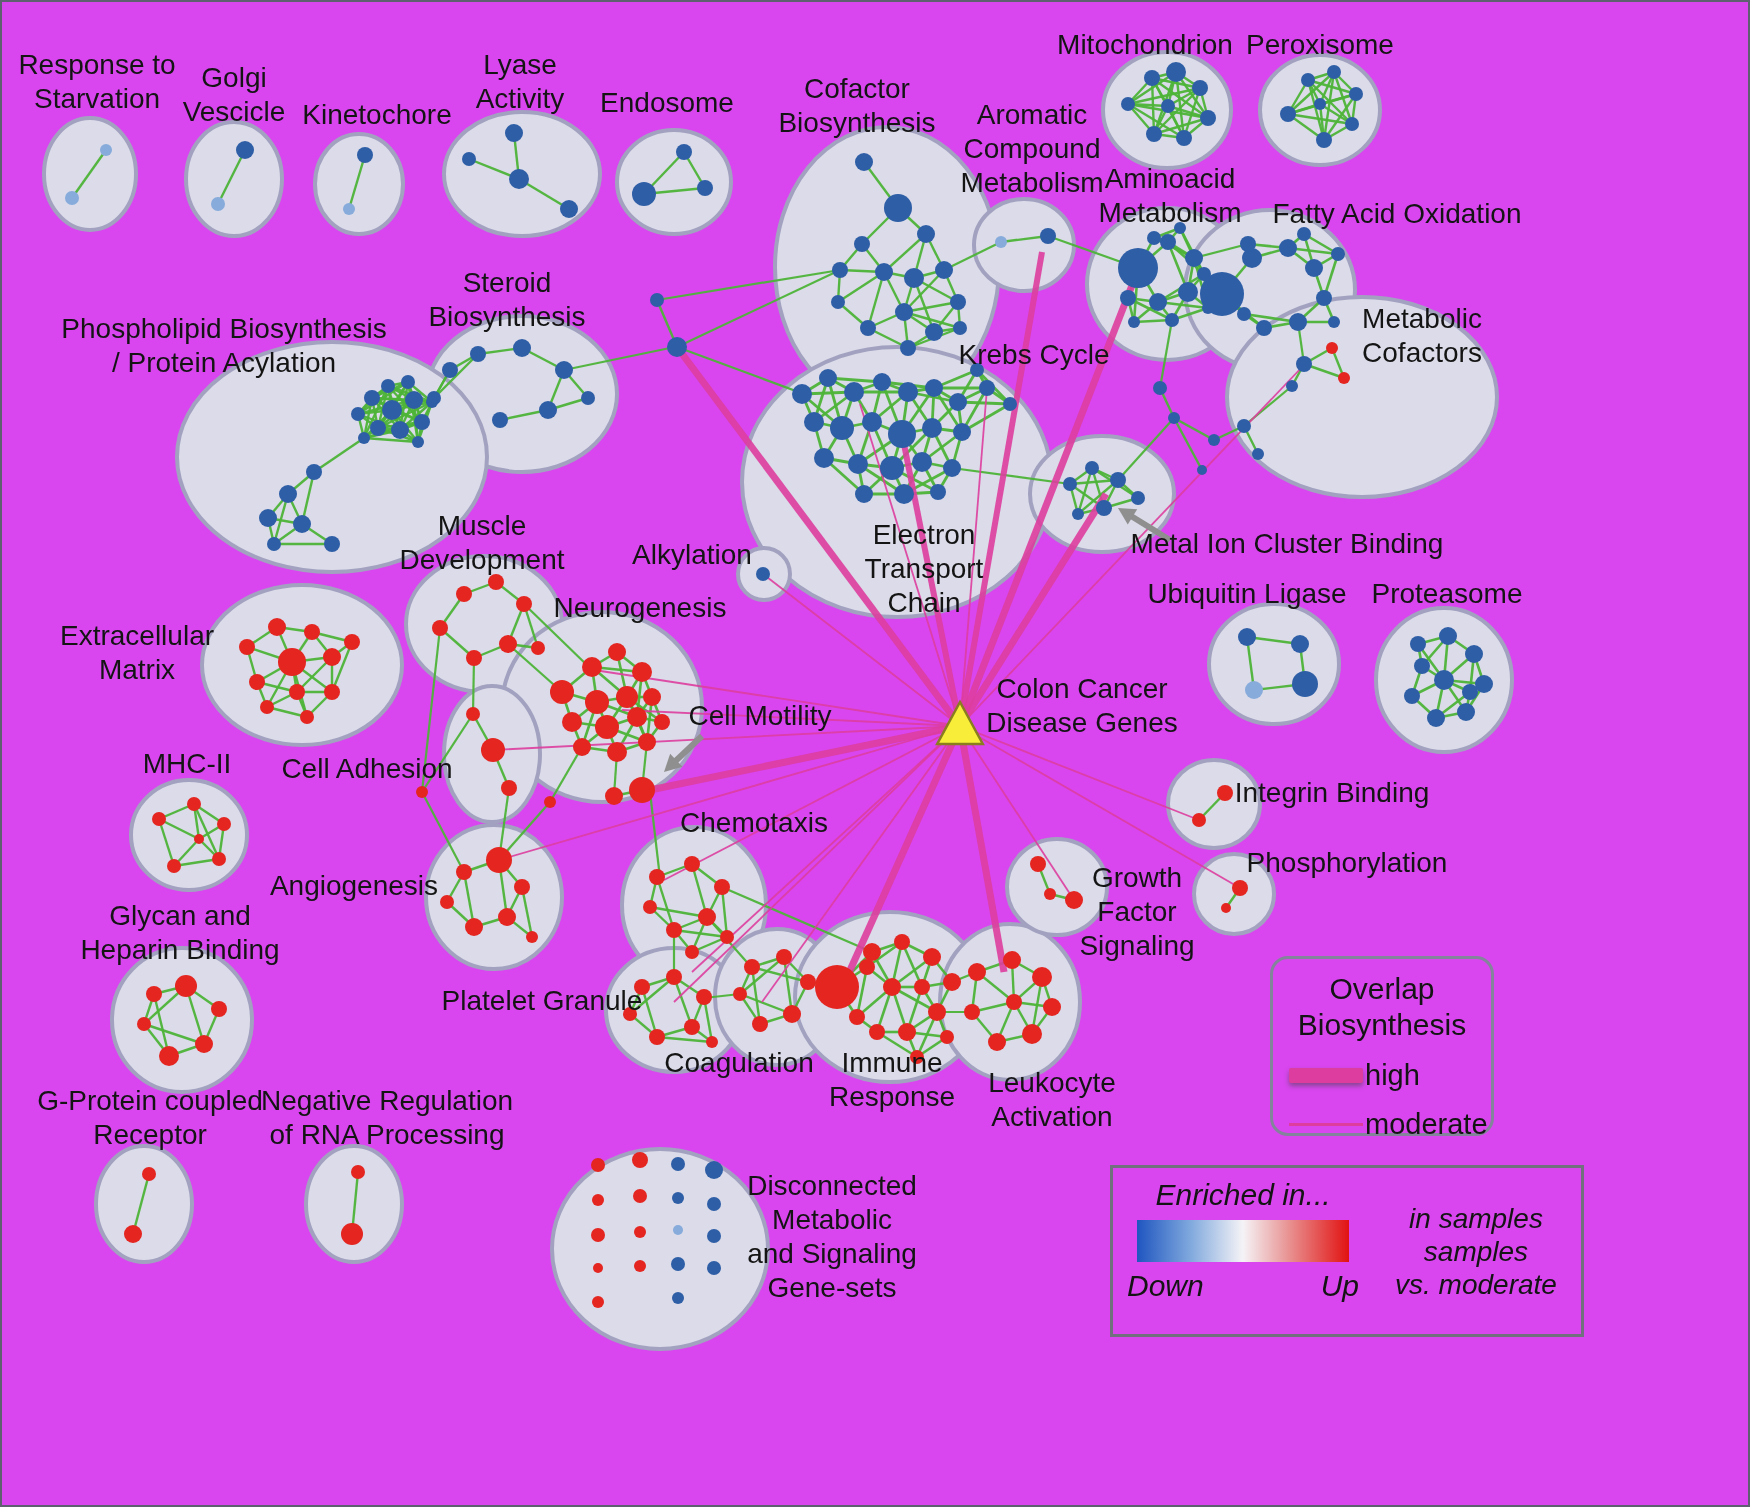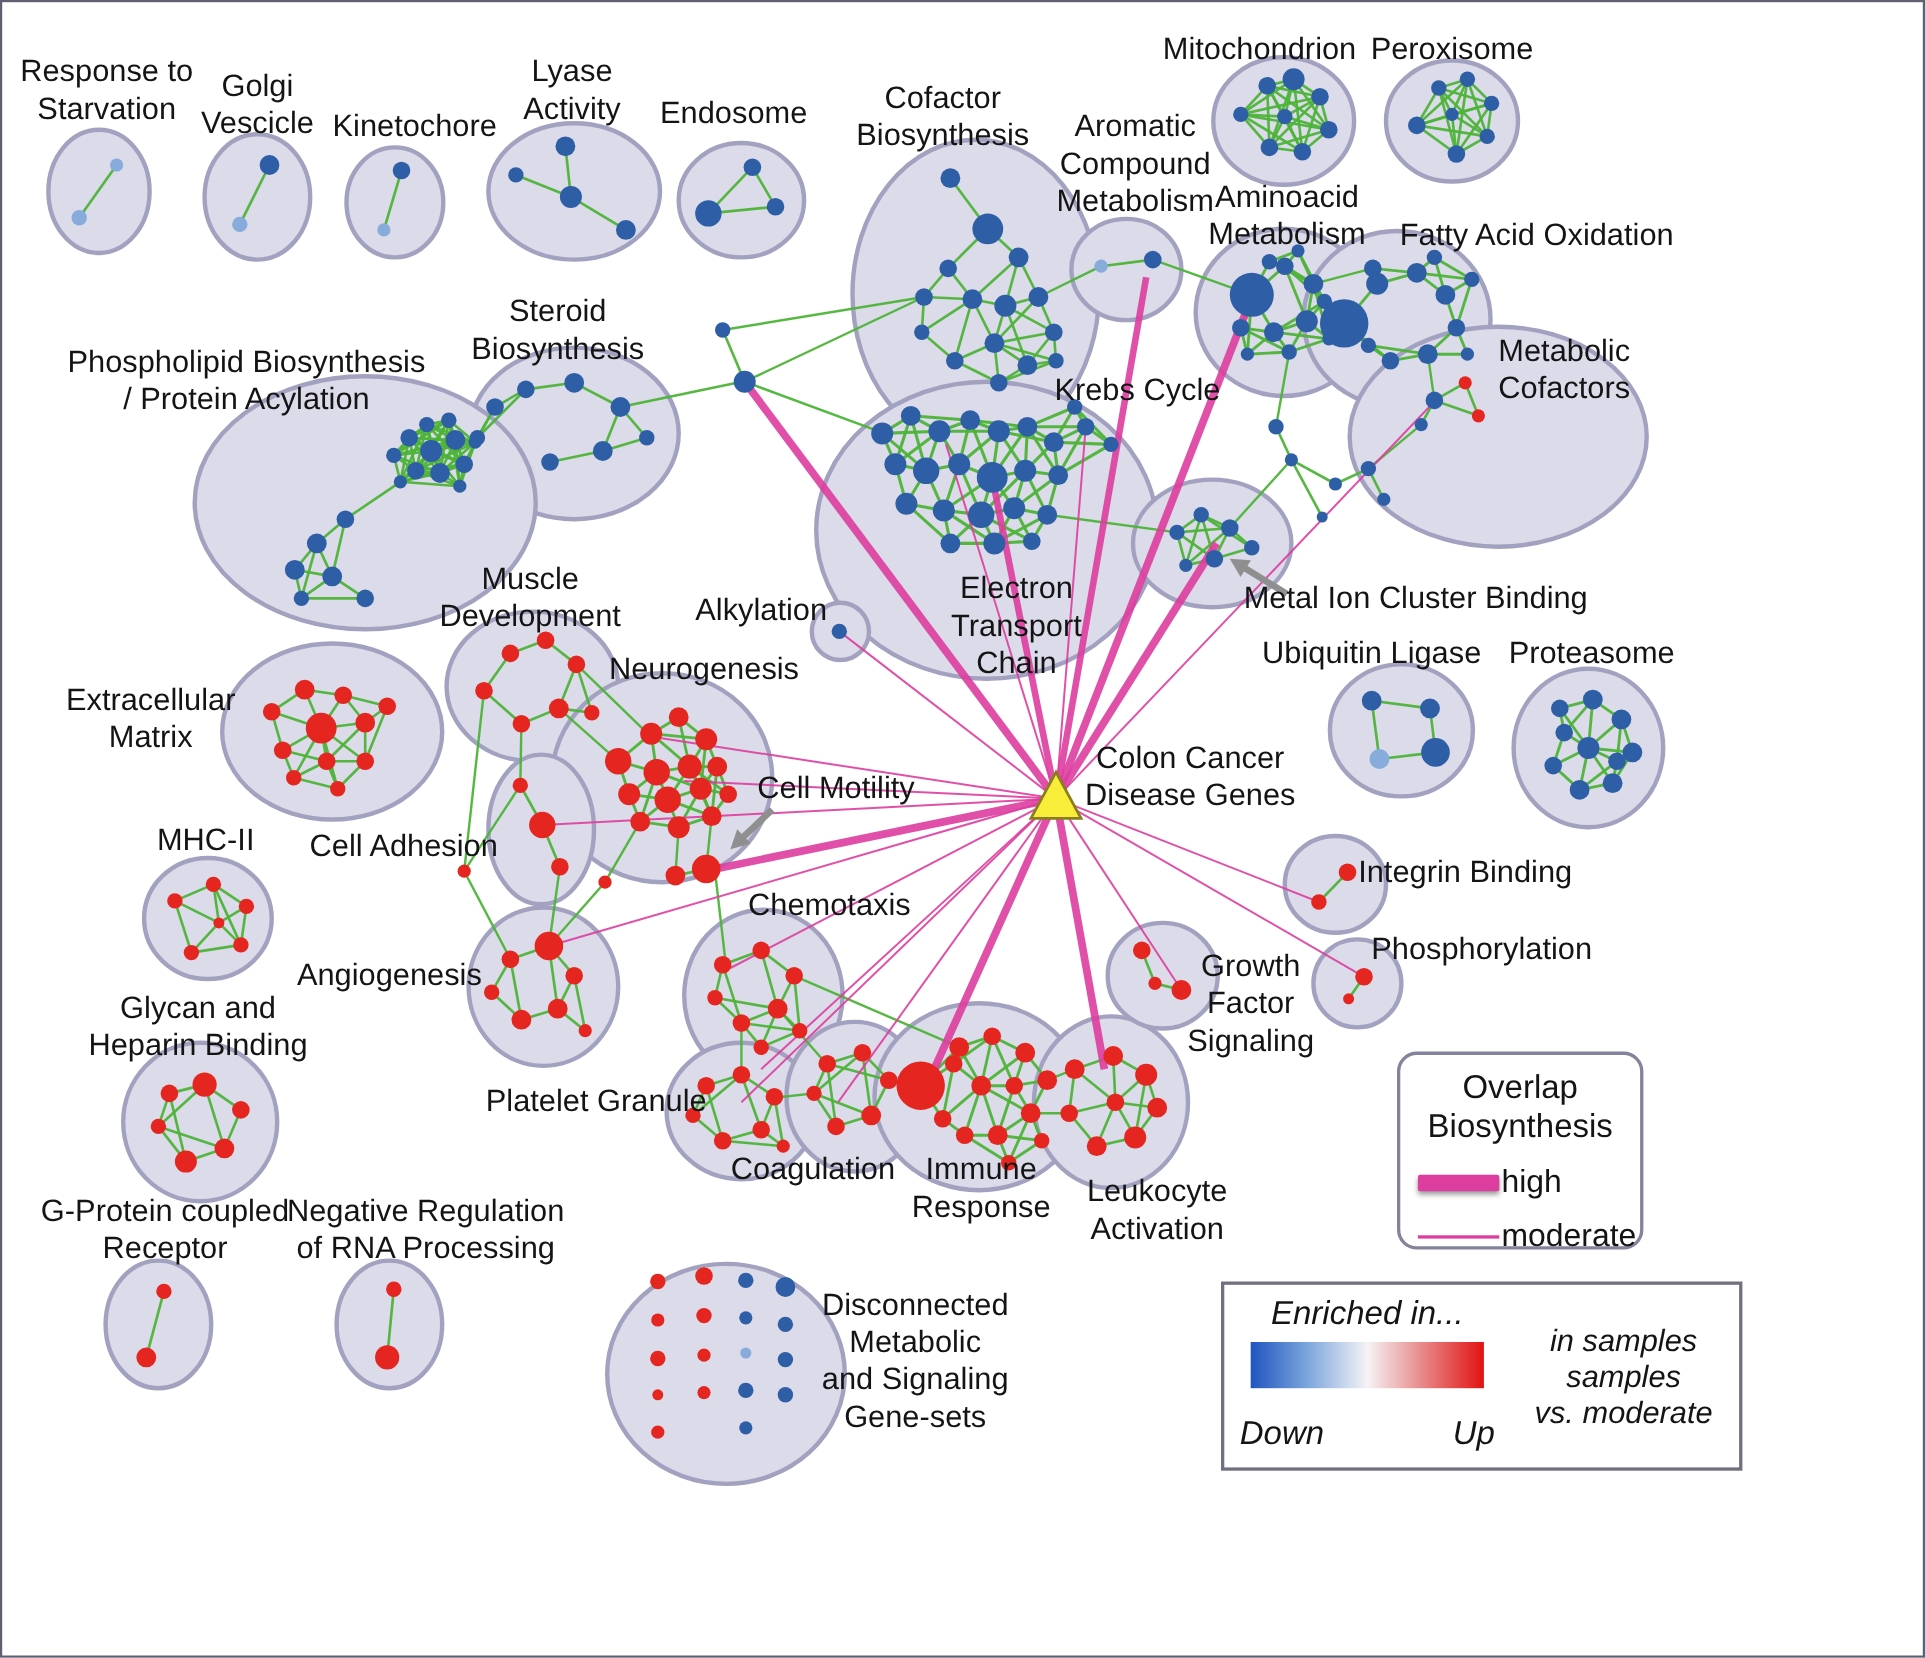--- a/index.html
+++ b/index.html
@@ -1,30 +1,30 @@
 <!DOCTYPE html>
 <html><head>
 <meta charset="utf-8">
 <style>
   html,body{margin:0;padding:0;background:#9a9ab4;}
-  #figure{position:relative;width:1750px;height:1507px;background:#ffffff;overflow:hidden;
+  #figure{position:relative;width:1750px;height:1507px;background:#d946ef;overflow:hidden;
           border:2px solid #5f5f72;box-sizing:border-box;font-family:"Liberation Sans",sans-serif;}
   #network-svg{position:absolute;left:0;top:0;}
   #network-svg text{font-family:"Liberation Sans",sans-serif;}
   .legend{position:absolute;box-sizing:border-box;color:#141414;}
   .legend.overlap{left:1268px;top:954px;width:224px;height:180px;border:3px solid #83839c;border-radius:18px;padding-top:12px;}
   .legend-title{text-align:center;font-size:30px;line-height:36px;}
   .legend-row{display:flex;align-items:center;gap:2px;margin:16px 0 0 16px;font-size:29px;}
   .bar-high{display:inline-block;width:74px;height:15px;background:#dd3d9f;border-radius:2px;box-shadow:0 3px 5px rgba(70,70,70,.55);}
   .bar-mod{display:inline-block;width:74px;height:3px;background:#dd3d9f;}
   .legend.enriched{left:1108px;top:1163px;width:474px;height:172px;border:3px solid #70707e;display:flex;padding:10px 4px;gap:6px;background:transparent;font-style:italic;}
   .enr-left{width:252px;display:flex;flex-direction:column;align-items:center;}
   .enr-title{font-size:30px;margin-bottom:8px;}
   .gradient-bar{width:212px;height:42px;background:linear-gradient(90deg,#1f55c0 0%,#7fa8dd 25%,#f5f3f6 50%,#e89090 72%,#e21212 100%);}
-  .enr-ends{width:232px;display:flex;justify-content:space-between;font-size:30px;margin-top:25px;text-align:right;}
+  .enr-ends{width:232px;display:flex;justify-content:space-between;font-size:30px;margin-top:7px;text-align:right;}
   .enr-note{flex:1;display:flex;flex-direction:column;justify-content:center;align-items:center;font-size:28px;line-height:33px;text-align:center;}
 </style>
 </head>
 <body>
 
 <div id="figure">
   <svg id="network-svg" width="1750" height="1507" viewBox="0 0 1750 1507">
       <g>
         <ellipse cx="88" cy="172" rx="46" ry="56" fill="#dbdbe9" stroke="#a2a2c0" stroke-width="4"></ellipse>
         <ellipse cx="232" cy="177" rx="48" ry="57" fill="#dbdbe9" stroke="#a2a2c0" stroke-width="4"></ellipse>

